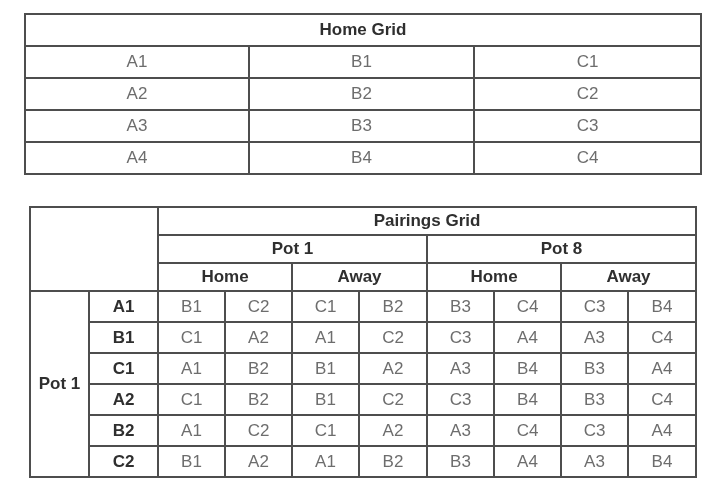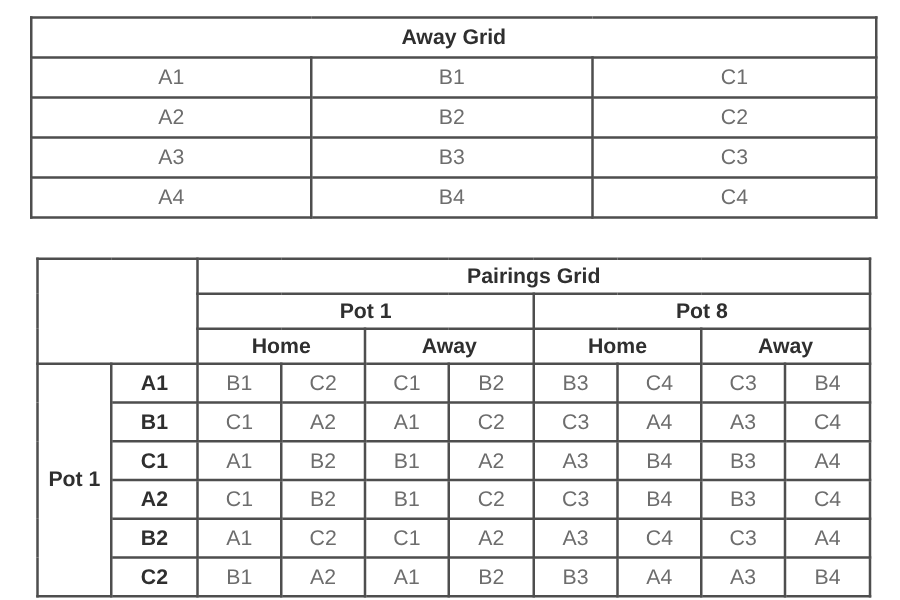--- a/index.html
+++ b/index.html
@@ -56,21 +56,21 @@
 <div class="page">
 
   <table class="draw-grid">
     <colgroup>
       <col style="width:224px">
         <col style="width:225px">
         <col style="width:227px">
     </colgroup>
     <tbody>
         <tr>
-      <th colspan="3">Away Grid</th>
+      <th colspan="3">Home Grid</th>
     </tr>
     <tr>
       <td>A1</td>
       <td>B1</td>
       <td>C1</td>
     </tr>
     <tr>
       <td>A2</td>
       <td>B2</td>
       <td>C2</td>

